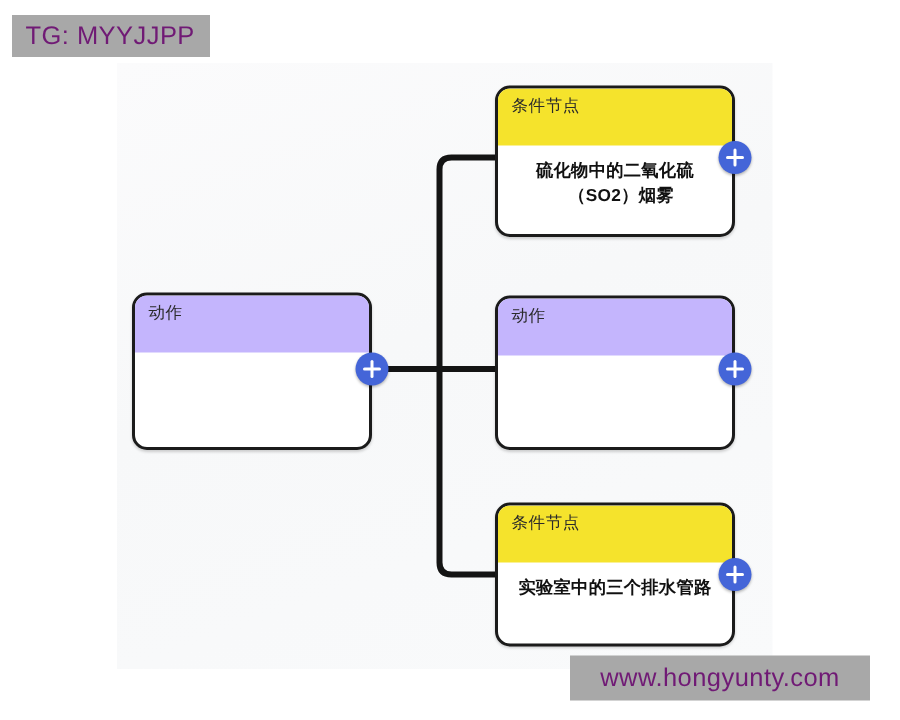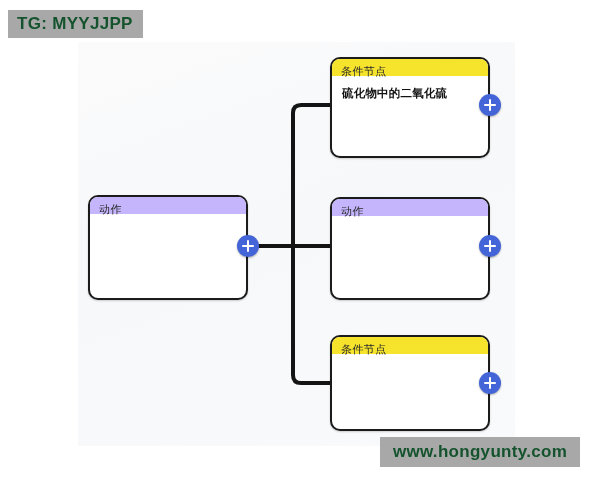--- a/index.html
+++ b/index.html
@@ -49,38 +49,39 @@
     position: absolute;
     width: 160px;
     border: 2px solid #1b1b1b;
     border-radius: 10px;
     background: #ffffff;
     box-sizing: border-box;
     overflow: hidden;
     box-shadow: 0 1px 2px rgba(0,0,0,0.18);
   }
   .node-header {
-    height: 17px;
+    height: 38px;
     line-height: 25px;
     padding: 0 0 0 9px;
     font-size: 11px;
     color: #2a2a2a;
     letter-spacing: 0.4px;
     box-sizing: border-box;
   }
   .node-header.yellow { background: #f5e32c; }
   .node-header.green  { background: #c4b5fd; }
 
   .node-body {
     padding: 9px 10px 0 10px;
     font-size: 11.5px;
     font-weight: bold;
     color: #111111;
     line-height: 17px;
     letter-spacing: 0.2px;
+    text-align: center;
   }
   .node-body .line2 {
     display: block;
     padding-left: 8px;
   }
 
   
   .plus {
     position: absolute;
     width: 22px;
@@ -101,27 +102,26 @@
   }
   .plus::after {
     left: 10px; top: 5px;
     width: 2px; height: 12px;
   }
 
   
   .watermark {
     position: absolute;
     background: #a8a8a8;
-    color: #14532d;
+    color: #701a75;
     font-size: 17px;
     letter-spacing: 0.3px;
     display: flex;
     align-items: center;
     box-sizing: border-box;
-    font-weight: bold;
   }
   #wm-top {
     left: 8px;
     top: 10px;
     height: 28px;
     padding: 0 10px 0 9px;
   }
   #wm-bottom {
     left: 380px;
     top: 437px;
@@ -151,30 +151,34 @@
 
   <div class="node" id="node-root" style="left:88px; top:195px; height:105px;">
     <div class="node-header green">动作</div>
   </div>
   <div class="plus" style="left:237px; top:235px;"></div>
 
   <div class="node" id="node-branch-1" style="left:330px; top:57px; height:101px;">
     <div class="node-header yellow">条件节点</div>
     <div class="node-body">
       <span>硫化物中的二氧化硫</span>
+      <span class="line2">（SO2）烟雾</span>
     </div>
   </div>
   <div class="plus" style="left:479px; top:94px;"></div>
 
   <div class="node" id="node-branch-2" style="left:330px; top:197px; height:103px;">
     <div class="node-header green">动作</div>
   </div>
   <div class="plus" style="left:479px; top:235px;"></div>
 
   <div class="node" id="node-branch-3" style="left:330px; top:335px; height:96px;">
     <div class="node-header yellow">条件节点</div>
+    <div class="node-body">
+      <span>实验室中的三个排水管路</span>
+    </div>
   </div>
   <div class="plus" style="left:479px; top:372px;"></div>
 
   <div class="watermark" id="wm-top">TG: MYYJJPP</div>
   <div class="watermark" id="wm-bottom">www.hongyunty.com</div>
 
 </div>
 
 </body></html>

